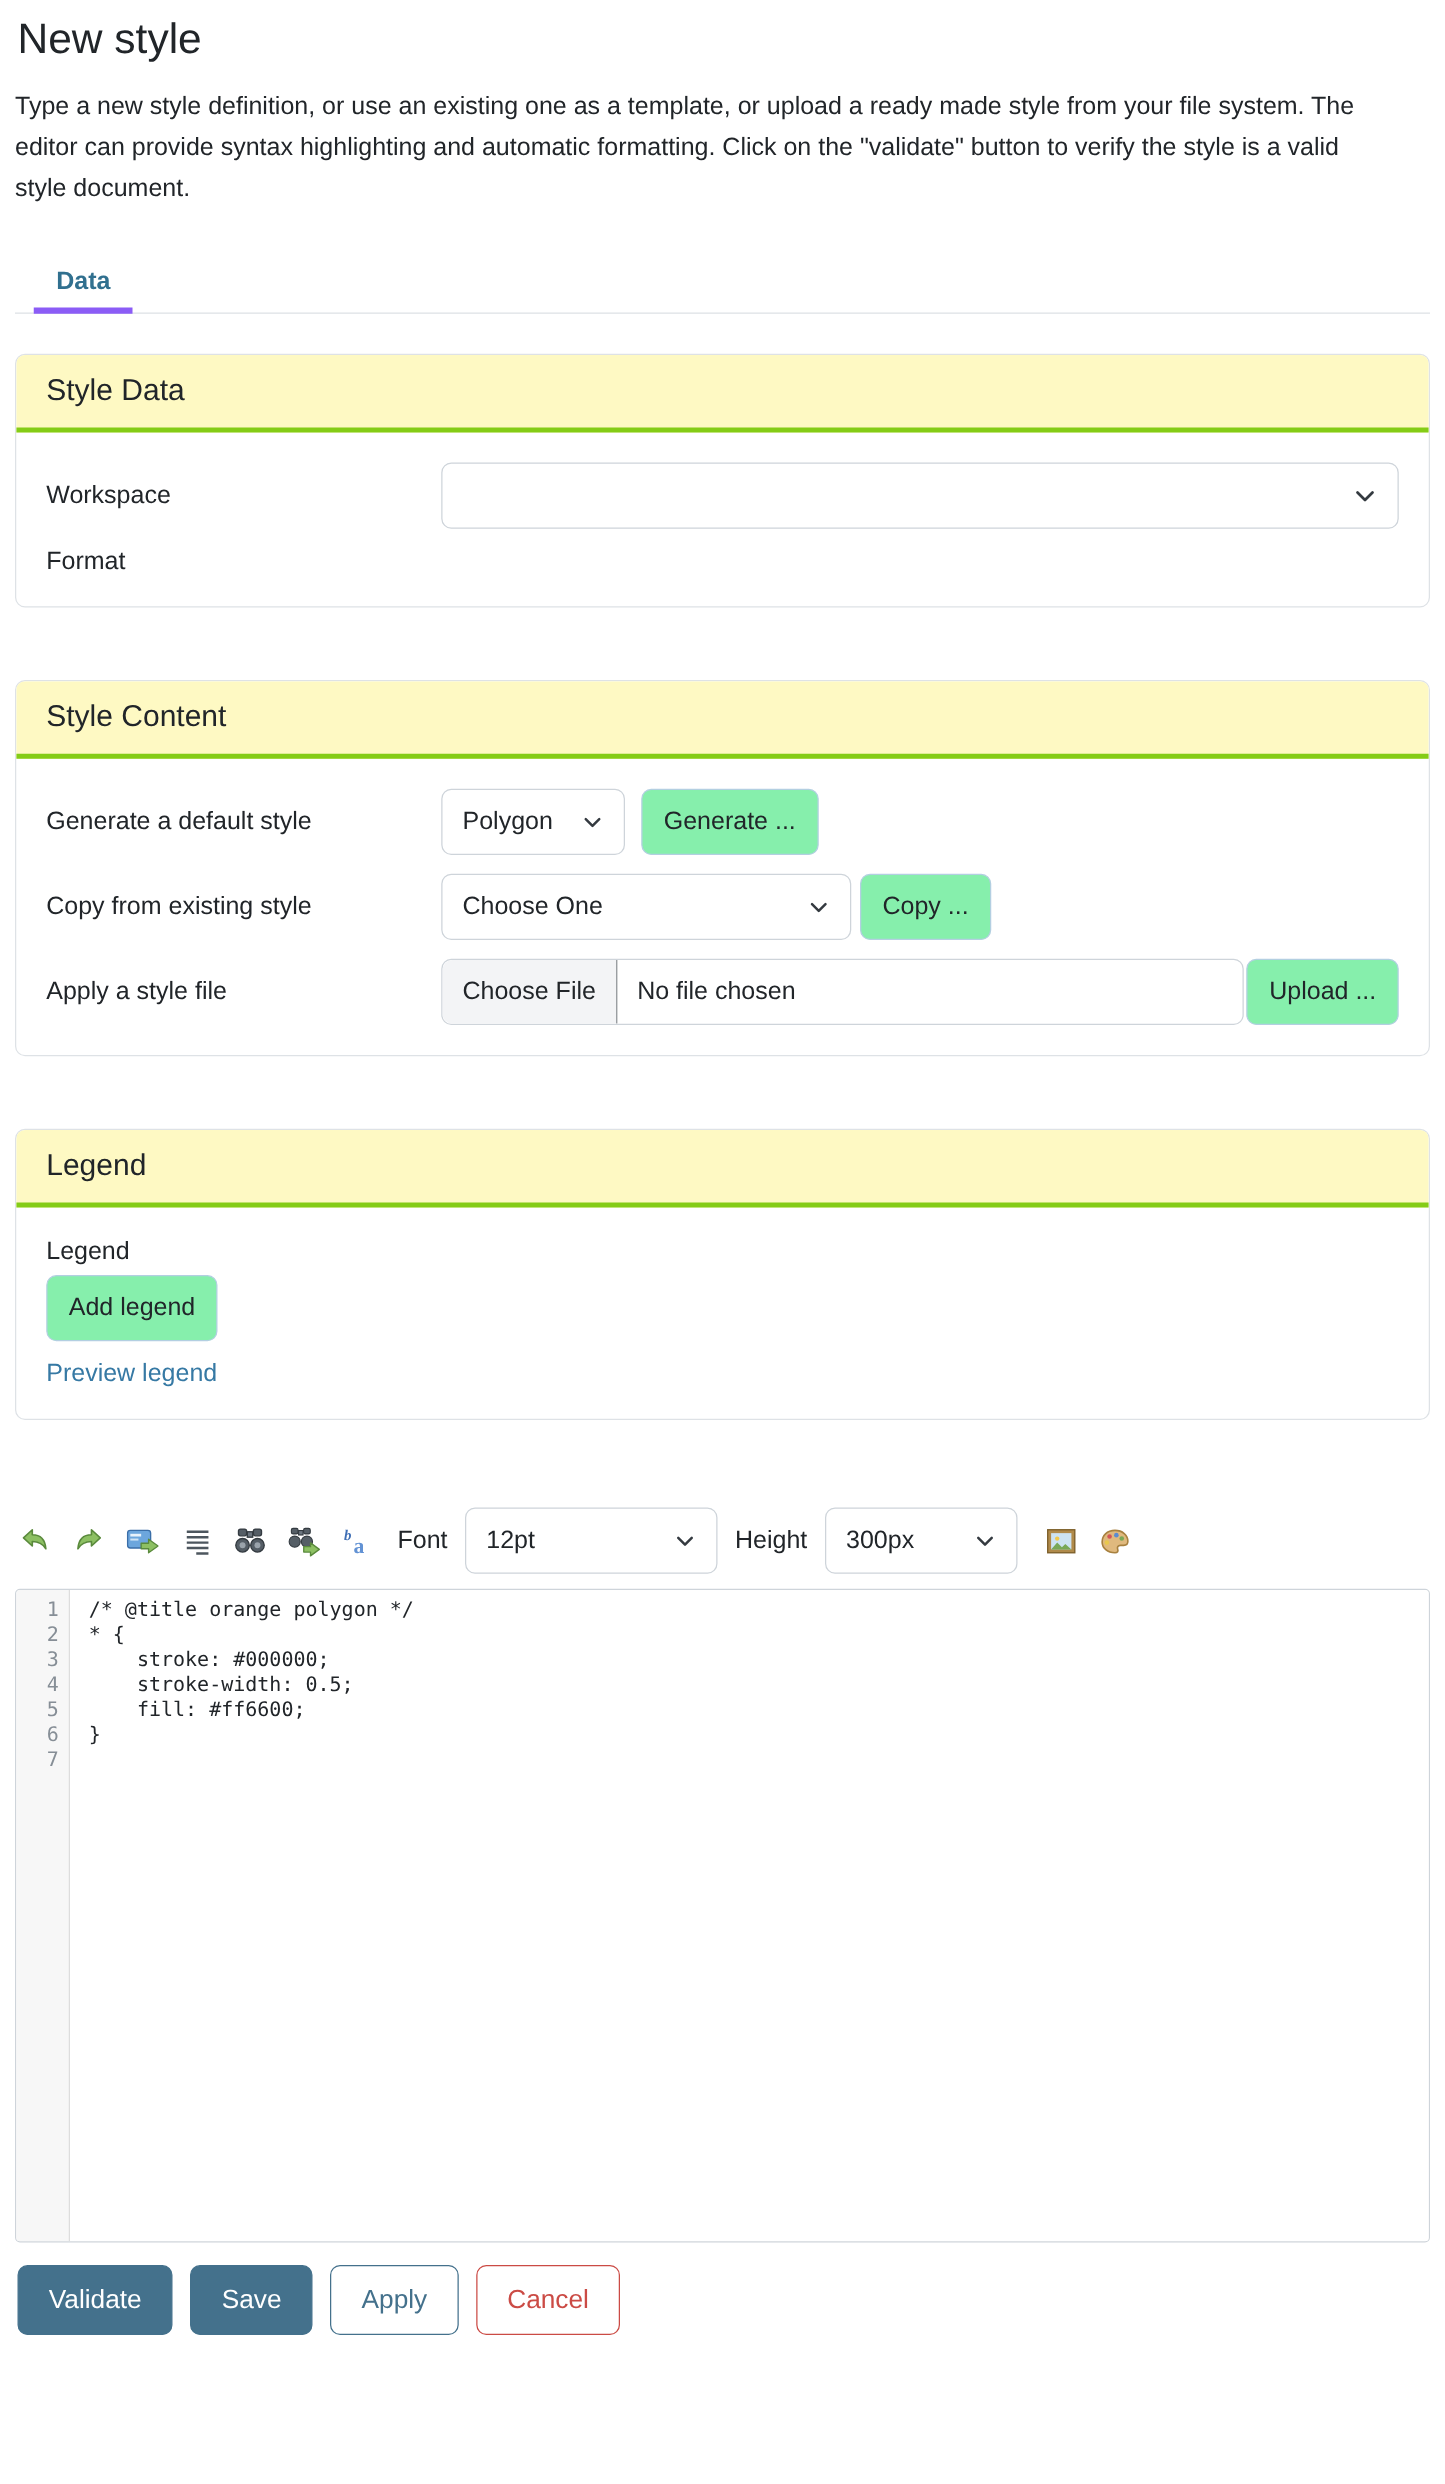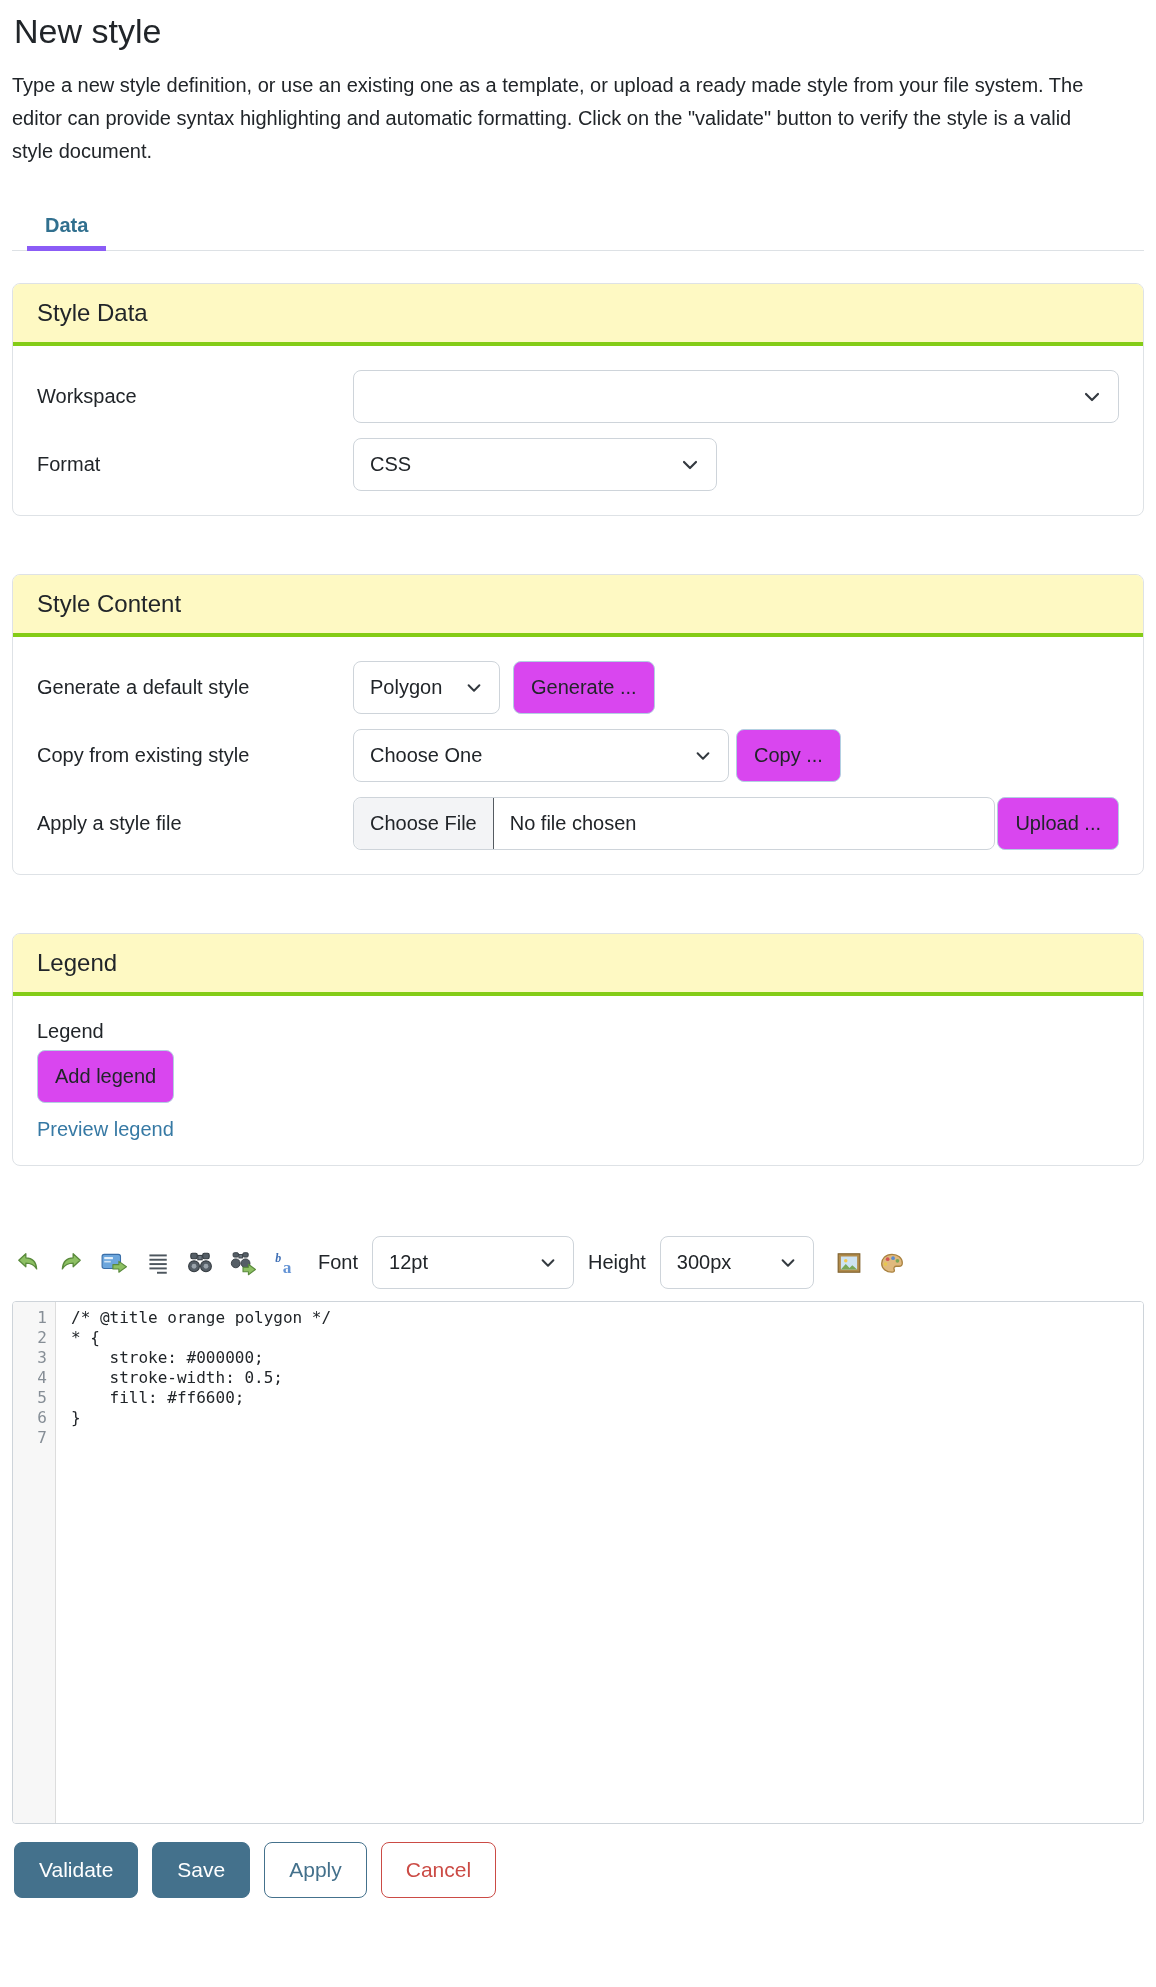--- a/index.html
+++ b/index.html
@@ -49,27 +49,27 @@
   }
   .text-input { outline:none; }
   .select {
     display:flex; align-items:center; justify-content:space-between;
     cursor:pointer; user-select:none;
   }
   .select .chev { display:flex; align-items:center; margin-left:12px; }
 
   .w-format { width:364px; }
   .w-polygon { width:147px; }
-  .w-chooseone { width:376px; }
+  .w-chooseone { width:328px; }
   .w-font { width:202px; }
   .w-height { width:154px; }
 
   .btn-light {
     height:53px; padding:0 17px; font-size:20px; color:#212529;
-    background:#d946ef; border:1px solid #b3cfe1; border-radius:8px;
+    background:#86efac; border:1px solid #b3cfe1; border-radius:8px;
     cursor:pointer; font-family:"Liberation Sans", sans-serif;
     white-space:nowrap;
   }
   .ctrl-inline { display:flex; align-items:center; }
   .gap13 { margin-left:13px; }
   .gap7 { margin-left:7px; }
 
   
   .file-box {
     flex:1; height:53px; border:1px solid #ced4da; border-radius:8px;
@@ -141,30 +141,20 @@
           <span class="chev">
             <svg width="20" height="20" viewBox="0 0 20 20">
                 <path d="M4 7 l6 6 6-6" fill="none" stroke="#343a40" stroke-width="2.2" stroke-linecap="round" stroke-linejoin="round"></path>
               </svg>
           </span>
         </div>
       </div>
 
       <div class="form-row">
         <div class="form-label">Format</div>
-        <div>
-          <div class="select w-format">
-            <span>CSS</span>
-            <span class="chev">
-              <svg width="20" height="20" viewBox="0 0 20 20">
-                  <path d="M4 7 l6 6 6-6" fill="none" stroke="#343a40" stroke-width="2.2" stroke-linecap="round" stroke-linejoin="round"></path>
-                </svg>
-            </span>
-          </div>
-        </div>
       </div>
 
     </div>
   </div>
 
   <div class="section">
     <div class="section-header">Style Content</div>
     <div class="section-body">
 
       <div class="form-row">

